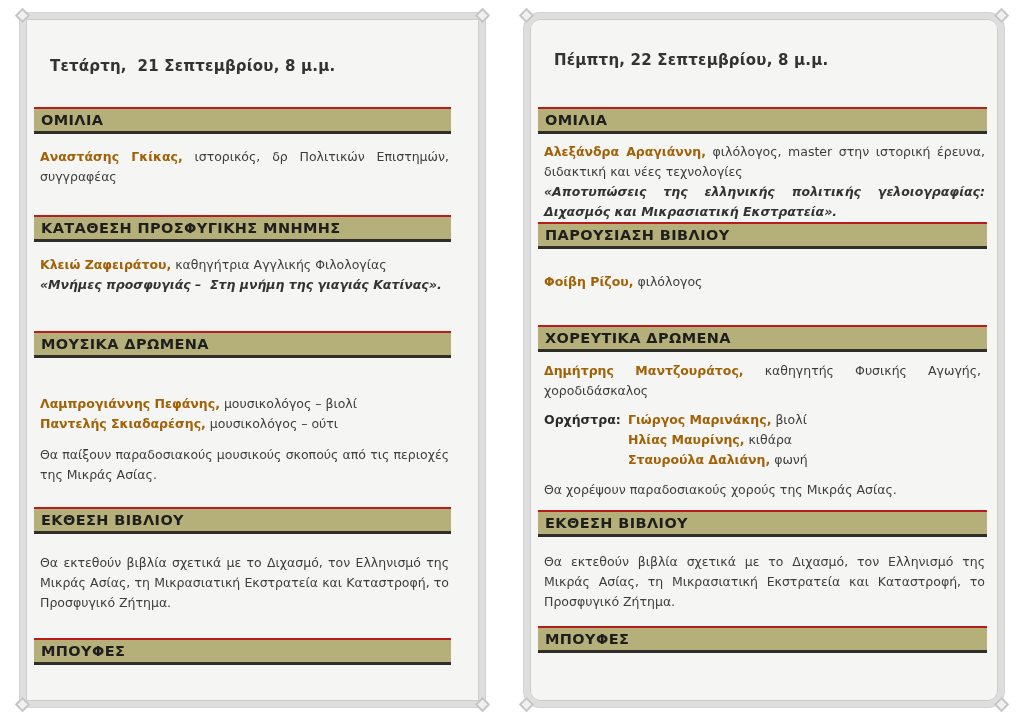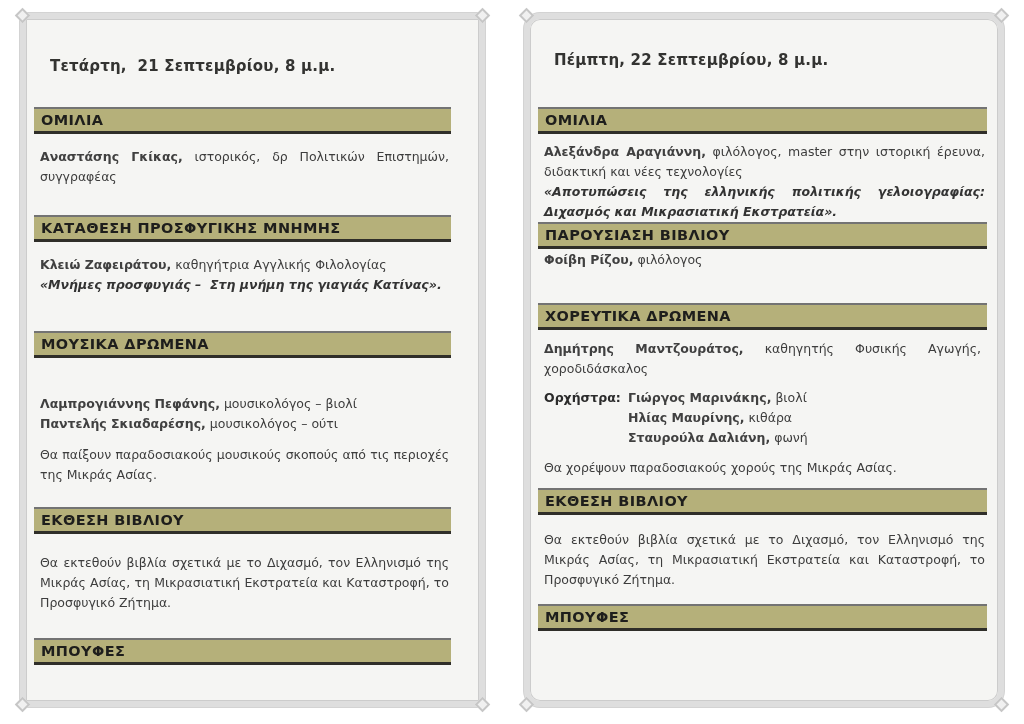--- a/index.html
+++ b/index.html
@@ -34,36 +34,36 @@
   .corner.br{bottom:-9px;right:-9px;}
   .date{
     font-weight:bold;
     font-size:15px;
     color:#333331;
     margin-left:16px;
     letter-spacing:.2px;
   }
   .bar{
     background:#b5b07a;
-    border-top:2px solid #737373;
+    border-top:2px solid #b91c1c;
     border-bottom:3px solid #2f2e29;
     font-weight:bold;
     font-size:14.5px;
     color:#1e1e1c;
     padding:3px 12px 3px 7px;
     letter-spacing:.4px;
   }
   .txt{
     font-size:12.5px;
     line-height:20px;
     text-align:justify;
     padding:0 2px 0 6px;
     color:#3d3d3d;
   }
-  .txt .name{font-weight:bold;color:#404040;}
+  .txt .name{font-weight:bold;color:#a16207;}
   .quote{
     font-weight:bold;
     font-style:italic;
     color:#333333;
   }
   .roster-line{margin:0;}
   .orch-row{display:flex;}
   .orch-label{font-weight:bold;color:#2b2b2b;width:84px;flex:0 0 84px;}
   .orch-cell{flex:1;}
 </style>
@@ -110,21 +110,21 @@
 
   <div class="date">Πέμπτη, 22 Σεπτεμβρίου, 8 μ.μ.</div>
 
   <div class="bar" style="margin-top:38px;">ΟΜΙΛΙΑ</div>
   <div class="txt" style="margin-top:8px;">
     <span class="name">Αλεξάνδρα Αραγιάννη,</span><span>&nbsp;φιλόλογος, master στην ιστορική έρευνα, διδακτική και νέες τεχνολογίες</span>
     <div class="quote">«Αποτυπώσεις της ελληνικής πολιτικής γελοιογραφίας: Διχασμός και Μικρασιατική Εκστρατεία».</div>
   </div>
 
   <div class="bar" style="">ΠΑΡΟΥΣΙΑΣΗ ΒΙΒΛΙΟΥ</div>
-  <div class="txt" style="margin-top:1px;">
+  <div class="txt" style="margin-top:23px;">
     <span class="name">Φοίβη Ρίζου,</span><span>&nbsp;φιλόλογος</span>
   </div>
 
   <div class="bar" style="margin-top:33px;">ΧΟΡΕΥΤΙΚΑ ΔΡΩΜΕΝΑ</div>
   <div class="txt" style="margin-top:9px;">
     <span class="name">Δημήτρης Μαντζουράτος,</span><span>&nbsp;καθηγητής Φυσικής Αγωγής,&nbsp; χοροδιδάσκαλος</span>
   </div>
   <div class="txt" style="margin-top:9px;">
     <div class="orch-row">
       <span class="orch-label">Ορχήστρα:</span>

